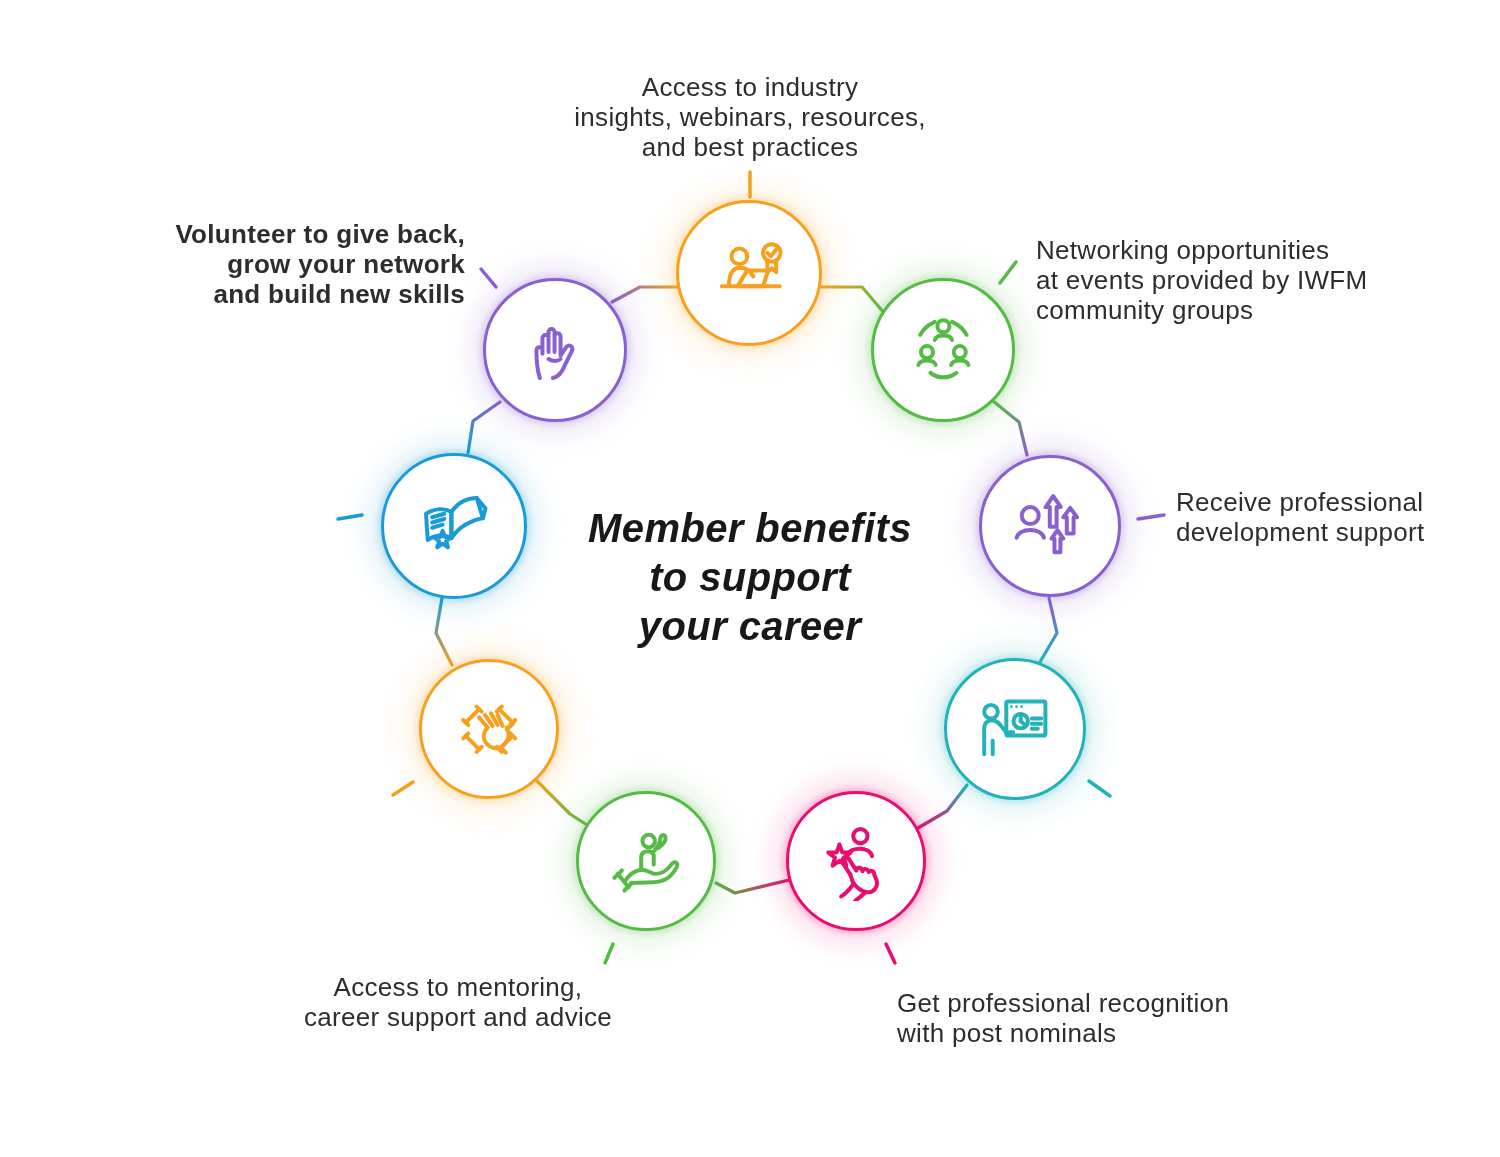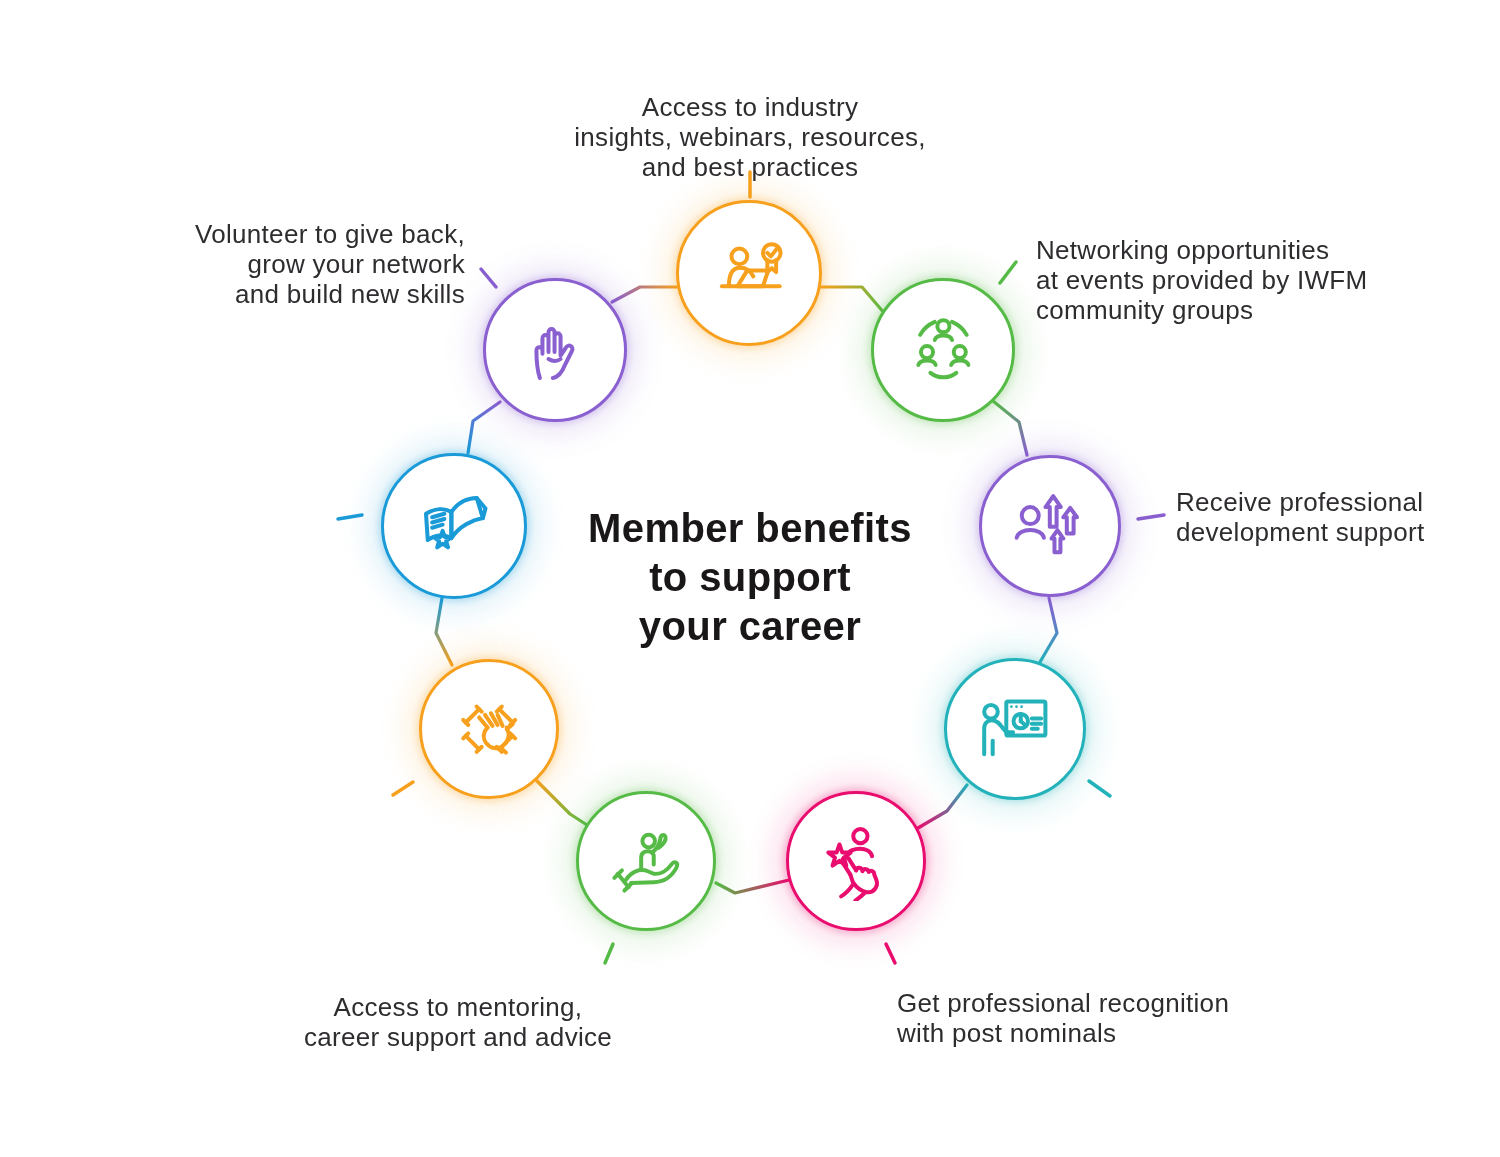--- a/index.html
+++ b/index.html
@@ -26,32 +26,33 @@
   .node svg{width:60%;height:60%;}
   .node svg *{vector-effect:non-scaling-stroke;}
   .label{
     position:absolute;
     font-size:26px;
     line-height:30px;
     letter-spacing:0.3px;
     color:#2f2c30;
     white-space:pre-line;
   }
-  .ta-c{text-align:center;margin-top:20px;}
+  .ta-c{text-align:center;}
   .ta-l{text-align:left;margin-top:16px;}
-  .ta-r{text-align:right;}
+  .ta-r{text-align:right;font-weight:bold;}
   .title{
     position:absolute;
     left:470px;top:504px;width:560px;
     font-size:40px;line-height:49px;
     font-weight:700;
     letter-spacing:0.4px;
     color:#1a1718;
     text-align:center;
     white-space:pre-line;
+    font-style:italic;
   }
 </style>
 </head>
 <body>
 
 <div class="canvas">
 
   <svg class="links" width="1500" height="1157" viewBox="0 0 1500 1157">
     <defs>
       <linearGradient id="g0" gradientUnits="userSpaceOnUse" x1="612" y1="302" x2="678" y2="287">

